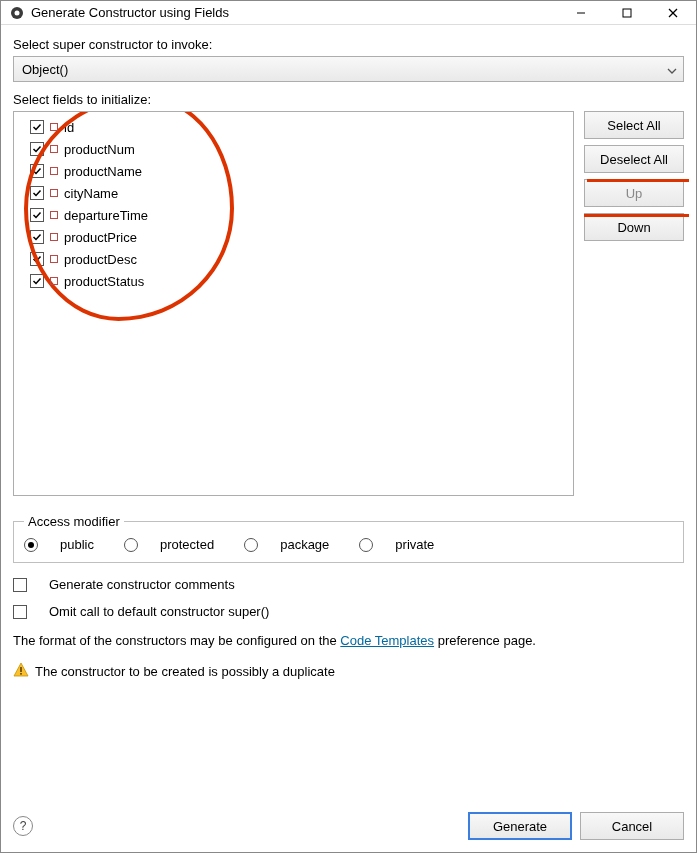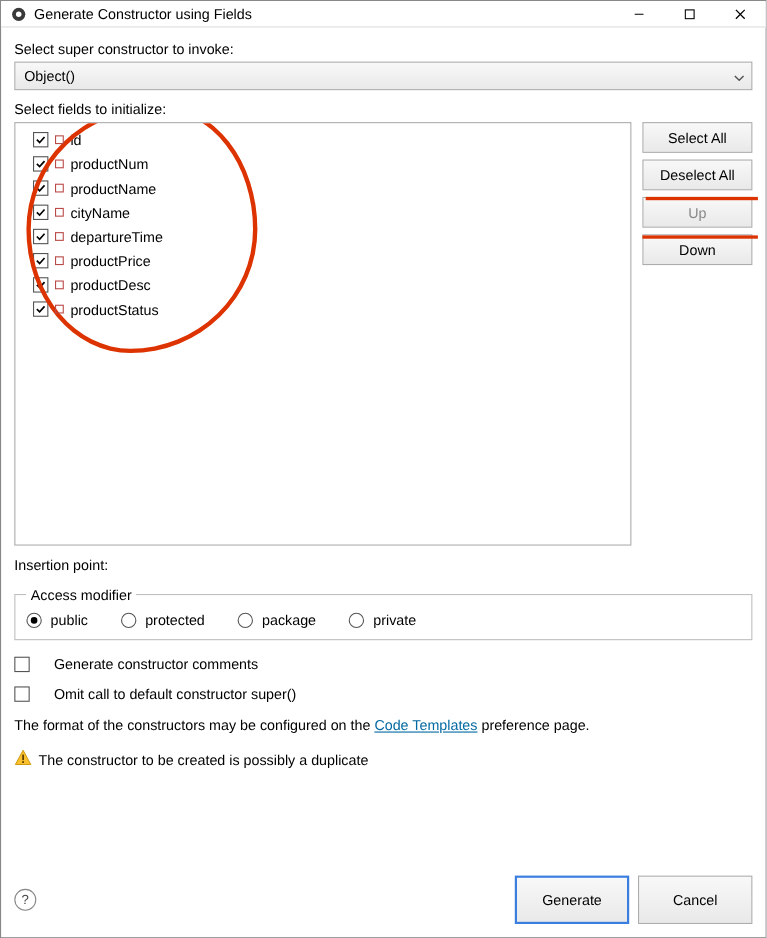--- a/index.html
+++ b/index.html
@@ -21,32 +21,32 @@
   .field-item { display:flex; align-items:center; height:22px; gap:6px; padding-left:10px; }
   .chk { width:14px; height:14px; border:1px solid #555; background:#fff; display:inline-flex; align-items:center; justify-content:center; }
   .chk svg { width:10px; height:10px; }
   .bullet { width:8px; height:8px; border:1px solid #b94a48; display:inline-block; position:relative; }
   .side-btns { display:flex; flex-direction:column; gap:6px; width:100px; }
   .side-btn { height:28px; border:1px solid #adadad; background:linear-gradient(#f8f8f8,#e9e9e9); font-size:13px; display:flex; align-items:center; justify-content:center; }
   .side-btn.disabled { color:#888; }
   fieldset.modifiers { border:1px solid #bfbfbf; margin:0; padding:8px 10px 10px 10px; }
   fieldset.modifiers legend { font-size:13px; padding:0 4px; }
   .radios { display:flex; gap:30px; }
-  .radio-item { display:flex; align-items:center; gap:8px; }
+  .radio-item { display:flex; align-items:center; gap:22px; }
   .radio { width:14px; height:14px; border:1px solid #555; border-radius:50%; display:inline-flex; align-items:center; justify-content:center; }
   .radio.checked::after { content:""; width:6px; height:6px; background:#000; border-radius:50%; }
   .checkline { display:flex; align-items:center; gap:22px; margin-top:4px; }
   .hint { font-size:13px; margin-top:14px; }
   .hint a { color:#0369a1; }
   .warn-line { display:flex; align-items:center; gap:6px; margin-top:14px; }
   .warn-icon svg { width:16px; height:16px; }
   .footer { margin-top:auto; display:flex; align-items:center; padding-top:14px; }
   .help { width:20px; height:20px; border:1px solid #888; border-radius:50%; display:flex; align-items:center; justify-content:center; color:#444; font-size:12px; }
   .footer-btns { margin-left:auto; display:flex; gap:8px; }
-  .btn { min-width:104px; height:44px; border:1px solid #adadad; background:linear-gradient(#f8f8f8,#e9e9e9); display:flex; align-items:center; justify-content:center; font-size:13px; }
+  .btn { min-width:104px; height:28px; border:1px solid #adadad; background:linear-gradient(#f8f8f8,#e9e9e9); display:flex; align-items:center; justify-content:center; font-size:13px; }
   .btn.primary { border:2px solid #3a7ee0; }
   .annot-circle { position:absolute; left:10px; top:-16px; width:210px; height:225px; border:4px solid #d30; border-radius:55% 42% 55% 45% / 50% 50% 50% 50%; pointer-events:none; }
   .annot-ul1 { position:absolute; left:586px; top:178px; width:102px; height:0; border-top:3px solid #d30; pointer-events:none; }
   .annot-ul2 { position:absolute; left:583px; top:213px; width:105px; height:0; border-top:3px solid #d30; pointer-events:none; }
   .gap-8 { height:8px; }
   .gap-10 { height:10px; }
   .fields-area { position:relative; }
 </style>
 </head>
 <body>
@@ -173,21 +173,20 @@
         <div class="side-btns">
           <div class="side-btn">Select All</div>
           <div class="side-btn">Deselect All</div>
           <div class="side-btn disabled">Up</div>
           <div class="side-btn">Down</div>
         </div>
       </div>
     </div>
 
     <div class="gap-10"></div>
-    <label class="section">Insertion point:</label>
 
     <div class="gap-8"></div>
     <fieldset class="modifiers">
       <legend>Access modifier</legend>
       <div class="radios">
         <div class="radio-item">
             <span class="radio checked"></span>
             <span>public</span>
           </div>
         <div class="radio-item">

